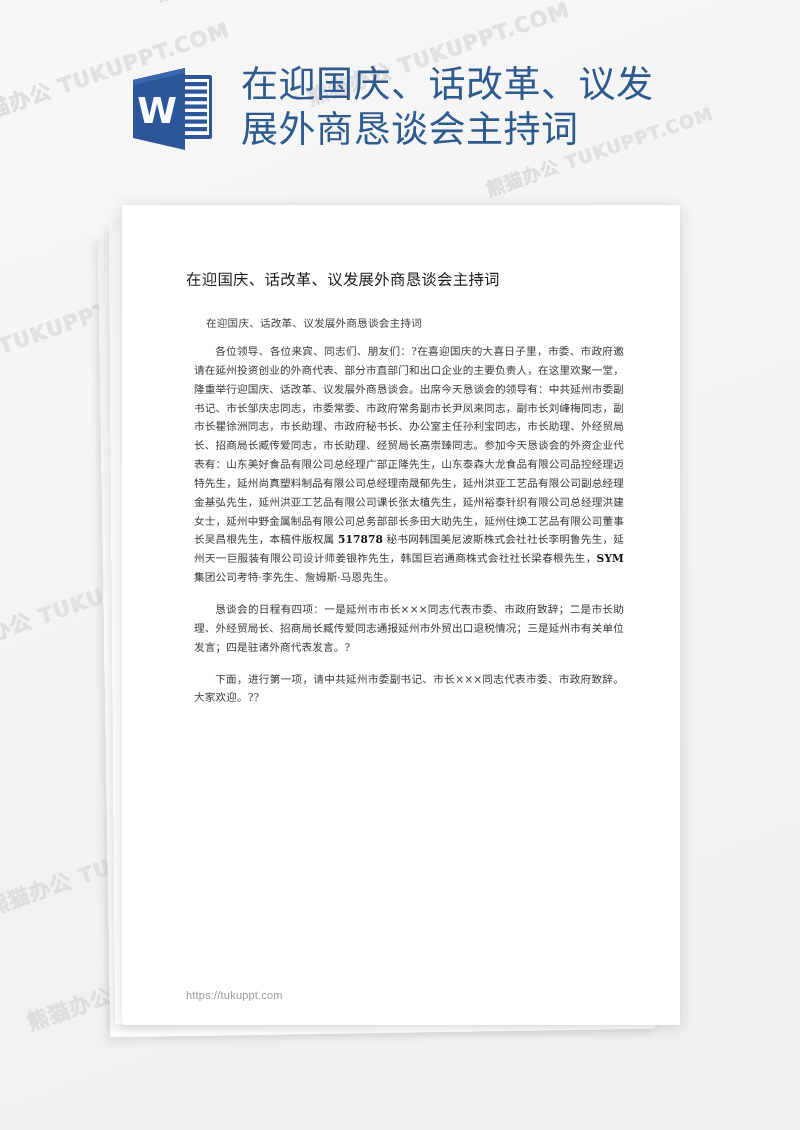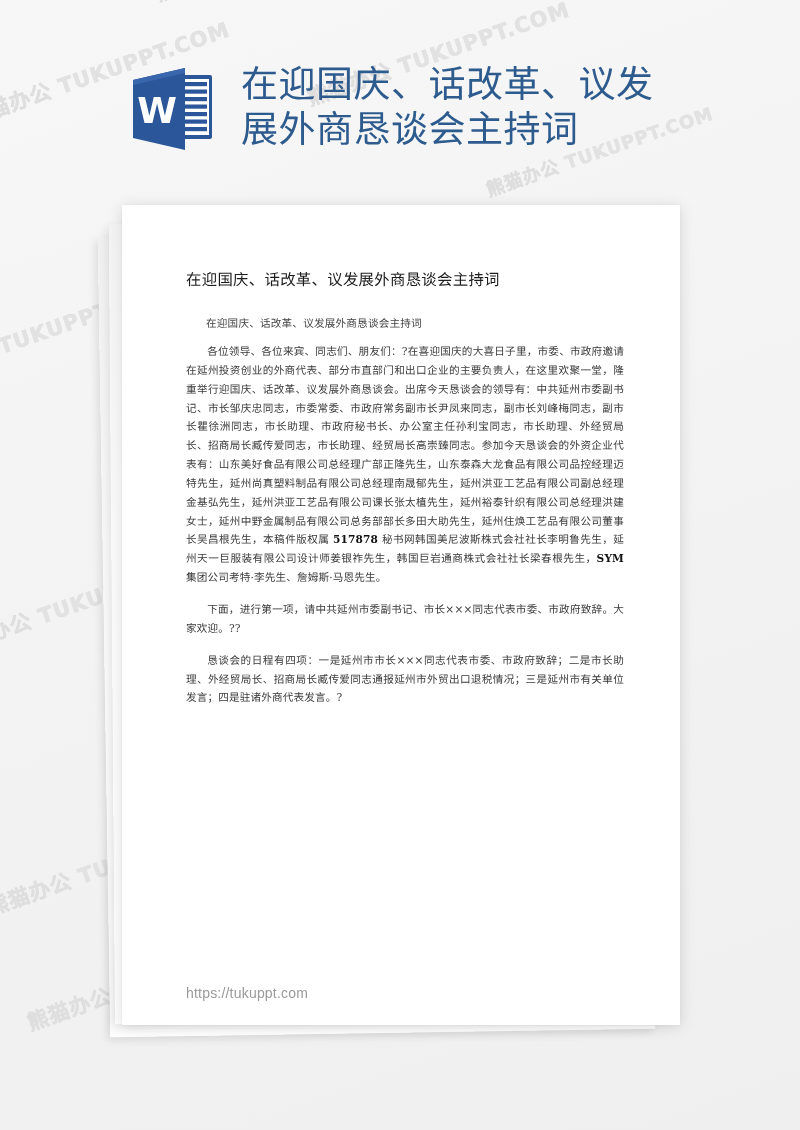--- a/index.html
+++ b/index.html
@@ -139,31 +139,31 @@
     font-size: 10.6px;
     color: #444444;
     margin: 0 0 12px 20px;
     letter-spacing: 0.2px;
   }
   .doc-para {
     font-family: "DejaVu Serif", "Liberation Serif", serif;
     font-size: 10.6px;
     line-height: 1.78;
     color: #3a3a3a;
-    margin: 0 0 13px 0;
+    margin: 0 0 13px 8px;
     text-align: justify;
     text-indent: 2em;
     letter-spacing: 0.15px;
   }
   .doc-para b { color: #111; font-weight: bold; }
   .doc-footer {
     position: absolute;
     left: 64px;
     bottom: 24px;
-    font-size: 14px;
+    font-size: 11px;
     color: #9a9a9a;
     font-family: "Liberation Sans", sans-serif;
     letter-spacing: 0.2px;
   }
 </style>
 </head>
 <body>
 
 <div class="page-bg"></div>
 
@@ -214,20 +214,20 @@
 
     <h1 class="doc-title">在迎国庆、话改革、议发展外商恳谈会主持词</h1>
 
     <p class="doc-sub">在迎国庆、话改革、议发展外商恳谈会主持词</p>
 
     <p class="doc-para">
       <span>各位领导、各位来宾、同志们、朋友们：?在喜迎国庆的大喜日子里，市委、市政府邀请在延州投资创业的外商代表、部分市直部门和出口企业的主要负责人，在这里欢聚一堂，隆重举行迎国庆、话改革、议发展外商恳谈会。出席今天恳谈会的领导有：中共延州市委副书记、市长邹庆忠同志，市委常委、市政府常务副市长尹凤来同志，副市长刘峰梅同志，副市长瞿徐洲同志，市长助理、市政府秘书长、办公室主任孙利宝同志，市长助理、外经贸局长、招商局长臧传爱同志，市长助理、经贸局长高崇臻同志。参加今天恳谈会的外资企业代表有：山东美好食品有限公司总经理广部正隆先生，山东泰森大龙食品有限公司品控经理迈特先生，延州尚真塑料制品有限公司总经理南晟郁先生，延州洪亚工艺品有限公司副总经理金基弘先生，延州洪亚工艺品有限公司课长张太植先生，延州裕泰针织有限公司总经理洪建女士，延州中野金属制品有限公司总务部部长多田大助先生，延州住焕工艺品有限公司董事长吴昌根先生，本稿件版权属 </span><b>517878</b><span> 秘书网韩国美尼波斯株式会社社长李明鲁先生，延州天一巨服装有限公司设计师姜银祚先生，韩国巨岩通商株式会社社长梁春根先生，</span><b>SYM</b><span> 集团公司考特·李先生、詹姆斯·马恩先生。</span>
     </p>
 
 
+    <p class="doc-para">恳谈会的日程有四项：一是延州市市长×××同志代表市委、市政府致辞；二是市长助理、外经贸局长、招商局长臧传爱同志通报延州市外贸出口退税情况；三是延州市有关单位发言；四是驻诸外商代表发言。?</p>
+
     <p class="doc-para">下面，进行第一项，请中共延州市委副书记、市长×××同志代表市委、市政府致辞。大家欢迎。??</p>
-
-    <p class="doc-para">恳谈会的日程有四项：一是延州市市长×××同志代表市委、市政府致辞；二是市长助理、外经贸局长、招商局长臧传爱同志通报延州市外贸出口退税情况；三是延州市有关单位发言；四是驻诸外商代表发言。?</p>
 
 
     <div class="doc-footer">https://tukuppt.com</div>
   </div>
 </div>
 
 </body></html>

